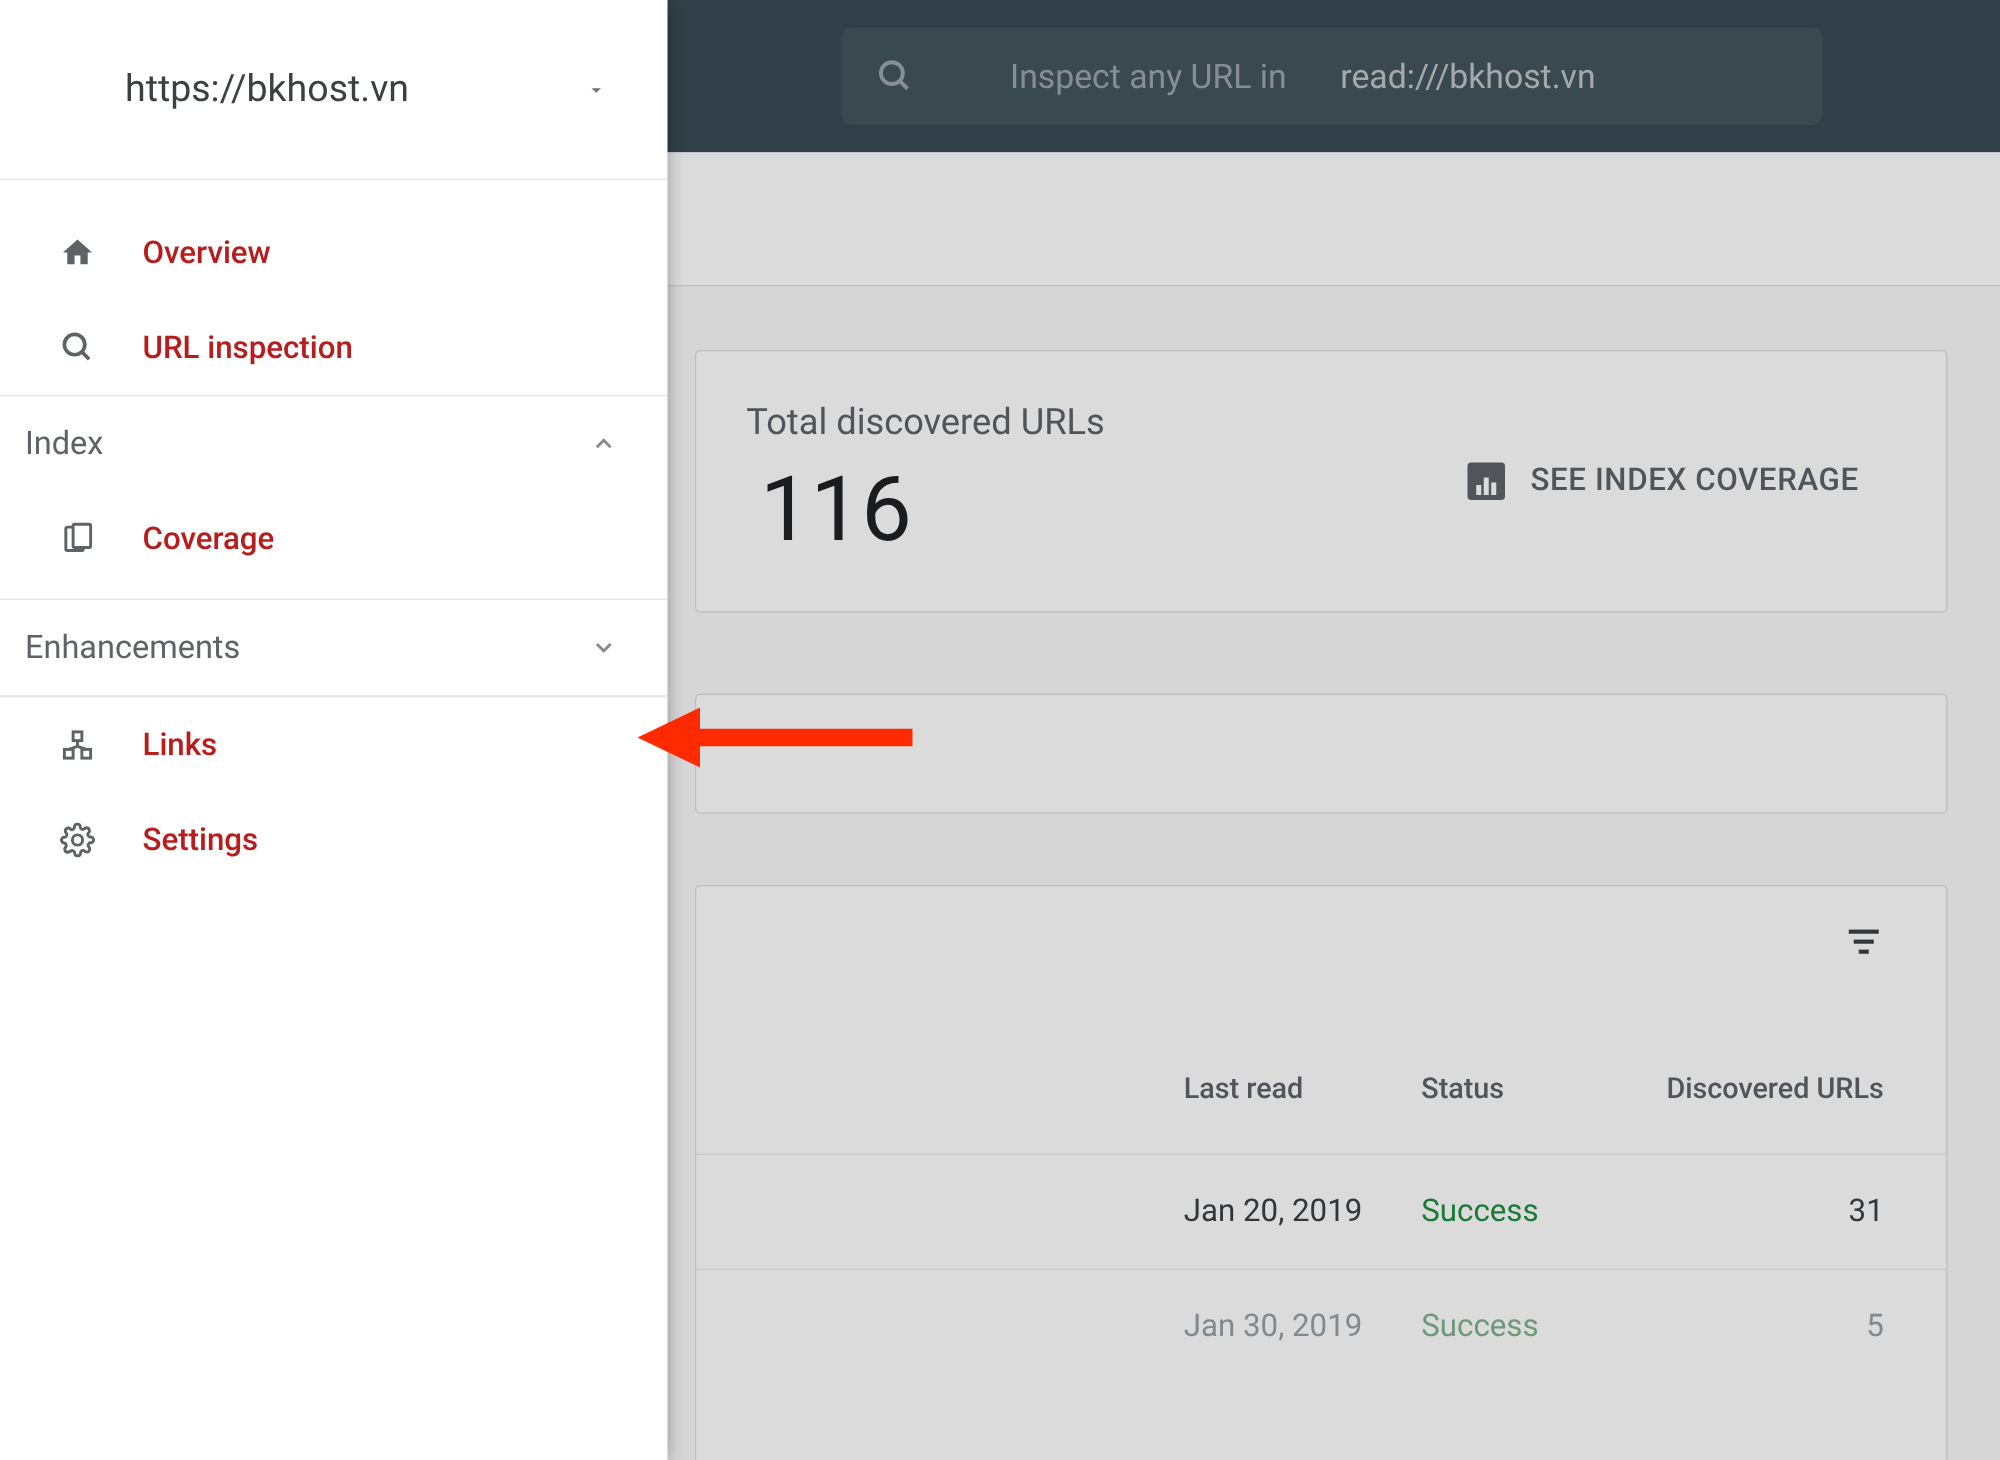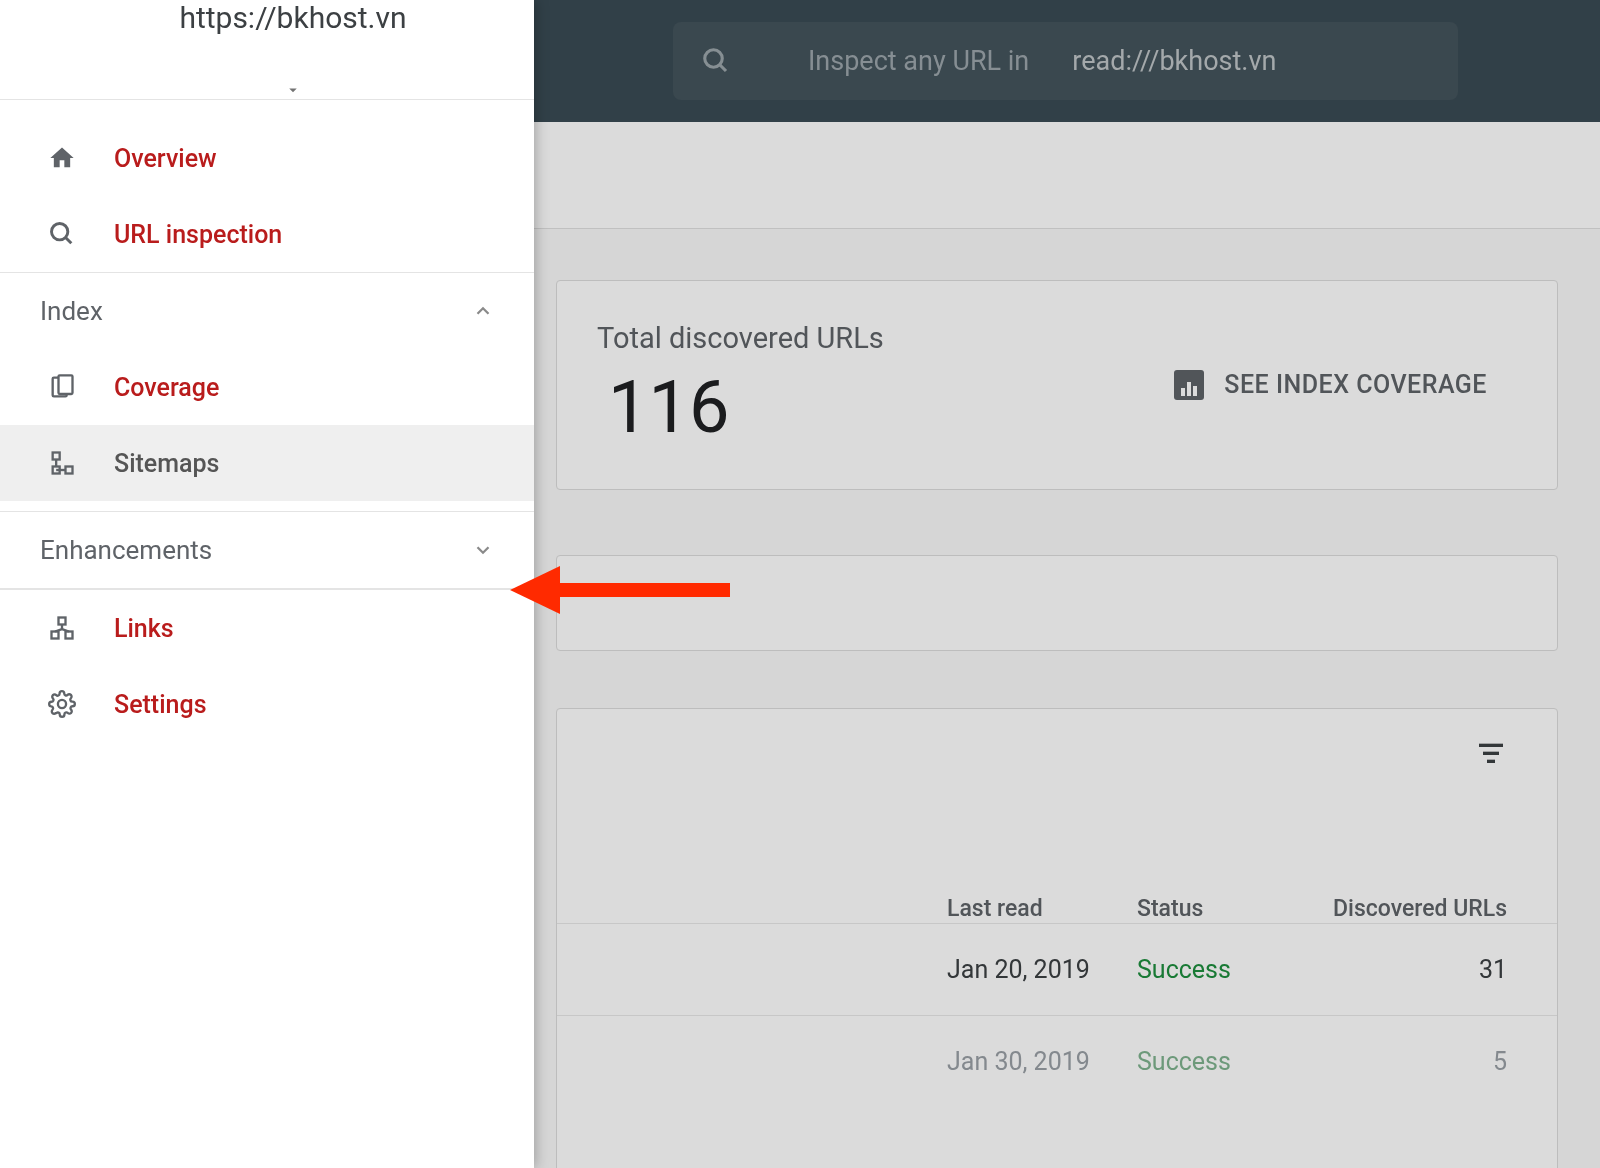--- a/index.html
+++ b/index.html
@@ -11,32 +11,32 @@
   .searchwrap { position: absolute; left: 673px; top: 22px; width: 785px; height: 78px; background: #44545c; border-radius: 8px; display: flex; align-items: center; padding-left: 28px; gap: 37px; }
   .searchwrap .sicon { color: #9da7ac; }
   .searchwrap .stext { color: #9ca6ac; font-size: 27px; margin-left: 40px; }
   .searchwrap .sdom { color: #bfc5c8; font-size: 27px; margin-left: 6px; }
 
   
   .dim { position: absolute; top: 0; left: 0; right: 0; bottom: 0; background: rgba(0,0,0,0.14); }
 
   
   .sidebar { position: absolute; top: 0; left: 0; width: 534px; height: 100%; background: #fff; box-shadow: 2px 0 12px rgba(0,0,0,0.25); display: flex; flex-direction: column; z-index: 50; }
-  .property { height: 100px; display: flex; align-items: center; padding: 0 48px 0 100px; justify-content: space-between; border-bottom: 1px solid #e4e4e4; flex-direction: column; }
+  .property { height: 144px; display: flex; align-items: center; padding: 0 48px 0 100px; justify-content: space-between; border-bottom: 1px solid #e4e4e4; }
   .property-url { font-size: 30px; color: #3c4043; }
   .chev { color: #737373; }
 
   .navitem { height: 76px; display: flex; align-items: center; padding-left: 46px; cursor: pointer; }
   .navitem .nicon { width: 32px; display: flex; justify-content: center; color: #5f6368; }
   .navitem .nlabel { margin-left: 36px; font-size: 25px; color: #b91c1c; font-weight: 500; }
   .navitem.selected { background: #efefef; }
   .navitem.selected .nlabel { color: #555; }
   .divider { height: 1px; background: #e4e4e4; }
 
-  .section { height: 76px; display: flex; align-items: center; justify-content: space-between; padding: 0 40px 0 40px; cursor: pointer; }
+  .section { height: 76px; display: flex; align-items: center; justify-content: space-between; padding: 0 40px 0 20px; cursor: pointer; }
   .section .slabel { font-size: 26px; color: #5f6368; }
   .section .sarrow { color: #8a8a8a; }
 
   
   .main { position: absolute; top: 122px; left: 534px; right: 0; bottom: 0; background: #fafafa; }
   .pagehead { height: 107px; background: #fff; border-bottom: 1px solid #e0e0e0; }
   .card { position: absolute; background: #fff; border: 1px solid #dcdcdc; border-radius: 4px; }
   .card1 { top: 158px; left: 22px; right: 42px; height: 210px; display: flex; align-items: center; }
   .card1 .tdlabel { color: #5f6368; font-size: 29px; }
   .card1 .tdval { font-size: 72px; color: #202124; margin-top: 10px; margin-left: 11px; }
@@ -44,21 +44,21 @@
   .idx-link { position: absolute; right: 70px; display: flex; align-items: flex-start; gap: 20px; }
   .idx-link .itxt { font-size: 25px; color: #5f6368; letter-spacing: 0.5px; font-weight: 500; }
   .idx-ico { width: 30px; height: 30px; background: #5f6368; border-radius: 3px; display: flex; align-items: flex-end; justify-content: center; gap: 2px; padding-bottom: 4px; }
   .idx-ico span { width: 4px; background: #fff; }
   .idx-ico span:nth-child(1){height:8px} .idx-ico span:nth-child(2){height:14px} .idx-ico span:nth-child(3){height:10px}
 
   .card2 { top: 433px; left: 22px; right: 42px; height: 96px; }
   .card3 { top: 586px; left: 22px; right: 42px; height: 520px; padding-top: 30px; }
   .filter-ico { position: absolute; right: 50px; top: 28px; color: #3c4043; }
   .thead { position: absolute; top: 148px; left: 0; right: 0; display: flex; padding: 0 50px; }
-  .thead div { font-size: 23px; color: #5f6368; font-weight: 500; margin-top: 38px; }
+  .thead div { font-size: 23px; color: #5f6368; font-weight: 500; }
   .col-last { position:absolute; left: 390px;}
   .col-stat { position:absolute; left: 580px;}
   .col-disc { position:absolute; right: 50px;}
   .trow { position: absolute; left: 0; right: 0; height: 92px; display: flex; align-items: center; border-top: 1px solid #e8e8e8; }
   .trow .c { font-size: 25px; color: #3c4043; position:absolute; }
   .trow .c.success { color: #1e8e3e; }
   .trow1 { top: 214px; } .trow2 { top: 306px; }
   .trow2 .c { color: #9aa0a6 !important; }
   .trow2 .c.success { color: #7fb38f !important; }
 
@@ -178,32 +178,20 @@
   <div class="navitem">
     <span class="nicon">
       <svg width="28" height="28" viewBox="0 0 24 24" fill="none" stroke="currentColor" stroke-width="2">
           <rect x="4" y="4" width="12" height="16" rx="1"></rect>
           <rect x="9" y="2" width="12" height="16" rx="1" fill="#fff"></rect>
         </svg>
     </span>
     <span class="nlabel">Coverage</span>
   </div>
 
-  <div class="navitem selected">
-    <span class="nicon">
-      <svg width="28" height="28" viewBox="0 0 24 24" fill="none" stroke="currentColor" stroke-width="2">
-          <rect x="4" y="3" width="6" height="6"></rect>
-          <rect x="4" y="15" width="6" height="6"></rect>
-          <rect x="15" y="15" width="6" height="6"></rect>
-          <line x1="7" y1="9" x2="7" y2="15"></line>
-          <line x1="7" y1="18" x2="15" y2="18"></line>
-        </svg>
-    </span>
-    <span class="nlabel">Sitemaps</span>
-  </div>
 
   <div class="divider" style="margin-top:10px"></div>
 
   <div class="section">
     <span class="slabel">Enhancements</span>
     <span class="sarrow">
       <svg width="22" height="22" viewBox="0 0 24 24" fill="none" stroke="currentColor" stroke-width="2.5">
           <polyline points="6 9 12 15 18 9"></polyline>
         </svg>
     </span>

